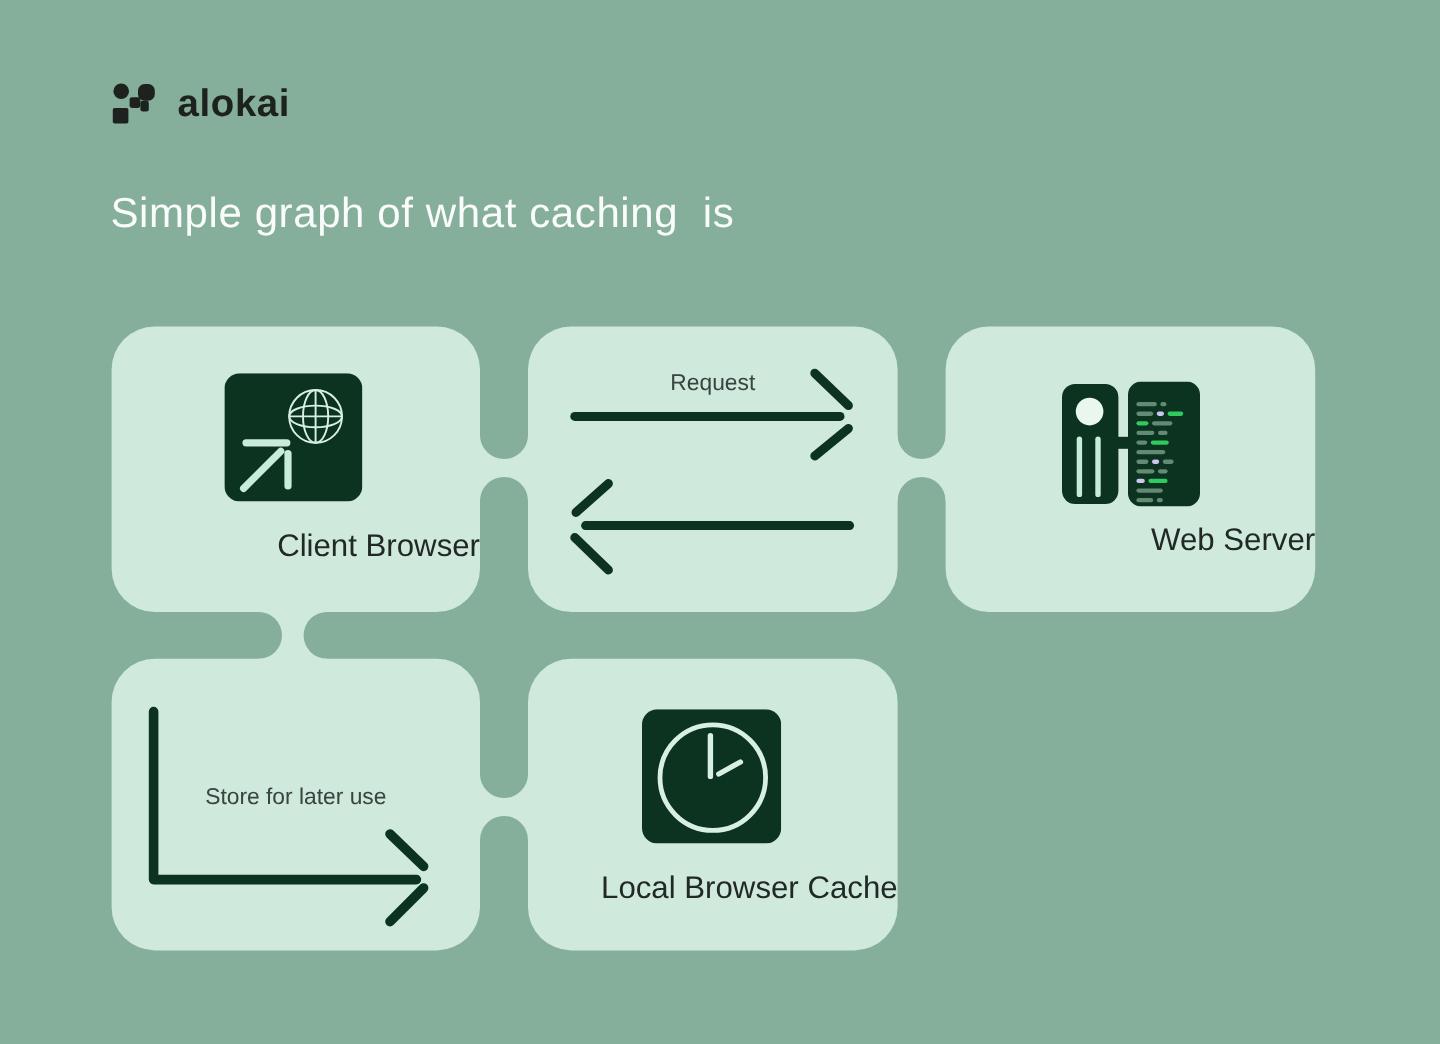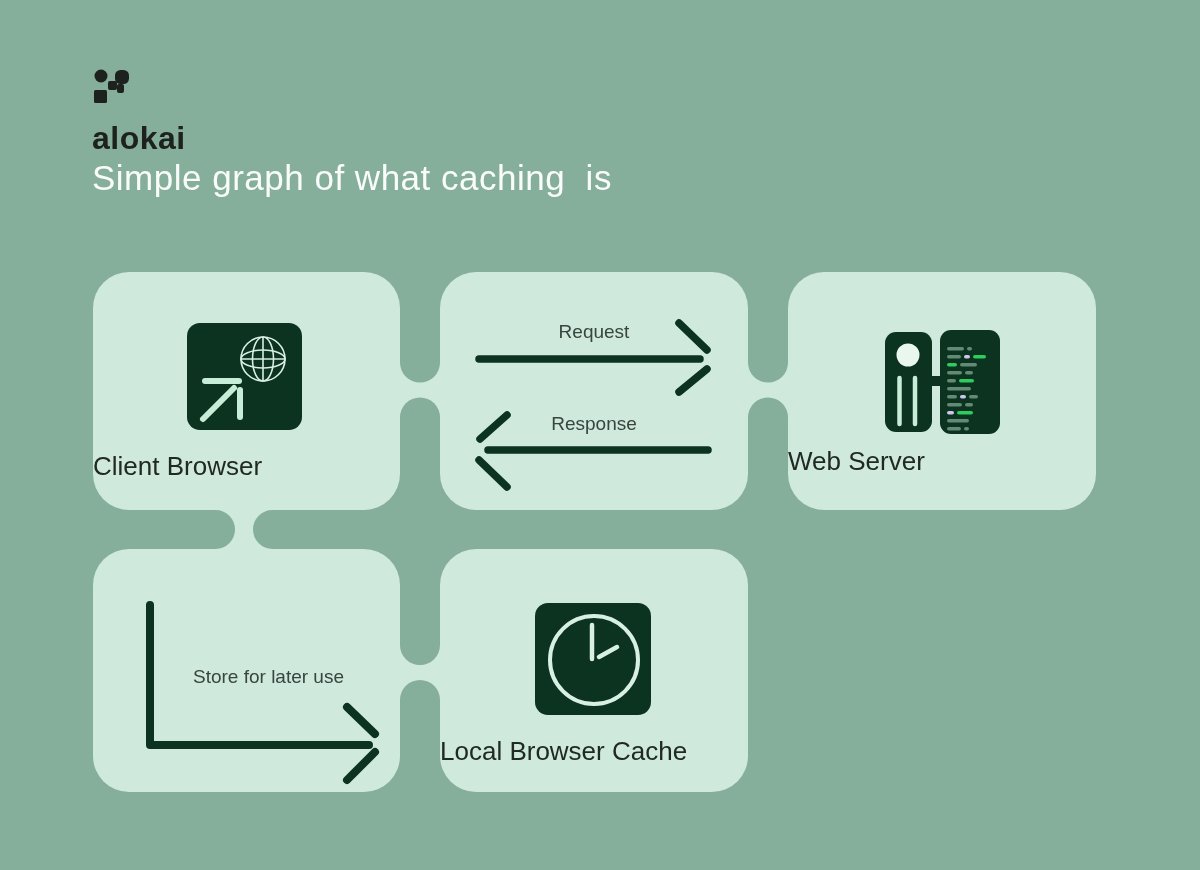--- a/index.html
+++ b/index.html
@@ -5,58 +5,58 @@
   html,body{margin:0;padding:0;}
   body{
     width:1200px;height:870px;overflow:hidden;
     background:var(--bg,#85ae9b);
     font-family:"Liberation Sans", sans-serif;
     position:relative;
   }
   #canvas{position:absolute;inset:0;}
 
   
-  .brand{position:absolute;left:92px;top:68px;display:flex;gap:16px;flex-direction:column;}
+  .brand{position:absolute;left:92px;top:68px;display:flex;align-items:center;gap:16px;}
   .brand-mark{width:40px;height:40px;display:block;}
   .brand-mark *{fill:var(--brand,#1d221f);}
   .brand-name{
     font-size:32px;font-weight:600;color:var(--brand,#1d221f);
     letter-spacing:.5px;line-height:1;transform:translateY(-2px);
   }
 
   
   .title{
     position:absolute;left:92px;top:158px;margin:0;
     font-size:35px;font-weight:400;color:var(--title,#f9fcfa);
     letter-spacing:.5px;white-space:pre;
   }
 
   
   .diagram-bg{position:absolute;left:0;top:0;width:1200px;height:870px;}
   .panel{fill:var(--card,#cfe9dc);}
 
   
-  .node{position:absolute;margin-top:12px;}
+  .node{position:absolute;}
   #node-client{left:93px;top:272px;width:307px;height:238px;}
   #node-transfer{left:440px;top:272px;width:308px;height:238px;}
   #node-server{left:788px;top:272px;width:308px;height:190px;}
-  #node-store{left:93px;top:549px;width:307px;height:243px;padding-left:44px;}
+  #node-store{left:93px;top:549px;width:307px;height:243px;}
   #node-cache{left:440px;top:549px;width:308px;height:243px;}
 
   .icon-tile{position:absolute;display:block;}
   #node-client .icon-tile{left:94px;top:39px;width:115px;height:107px;}
   #node-server .icon-tile{left:97px;top:46px;width:115px;height:104px;}
   #node-cache .icon-tile{left:95px;top:42px;width:116px;height:112px;}
 
   .tile-bg{fill:var(--dark,#0b331f);}
   .mint-stroke{stroke:var(--mint-soft,#c9ecd8);fill:none;stroke-linecap:round;}
   .globe-stroke{stroke:var(--mint-line,#d8efe3);fill:none;}
 
   .node-label{
-    position:absolute;left:0;width:100%;text-align:left;
+    position:absolute;left:0;width:100%;text-align:right;
     font-size:26px;font-weight:500;color:var(--ink,#212925);line-height:1.2;
   }
   #node-client .node-label{top:167px;}
   #node-server .node-label{top:162px;}
   #node-cache .node-label{top:175px;}
 
   .caption{
     position:absolute;left:0;width:100%;text-align:center;
     font-size:19px;font-weight:500;color:var(--muted,#384540);line-height:1;
   }
@@ -115,21 +115,20 @@
         <line x1="18" y1="58" x2="52" y2="58"></line>
         <line x1="16" y1="96" x2="47" y2="65"></line>
         <line x1="53" y1="67" x2="53" y2="94"></line>
       </g>
     </svg>
     <div class="node-label">Client Browser</div>
   </section>
 
   <section class="node" id="node-transfer">
     <div class="caption caption-request">Request</div>
-    <div class="caption caption-response">Response</div>
     <svg class="arrows" viewBox="0 0 308 238" aria-hidden="true">
       <g class="dark-stroke" stroke-width="7.5">
         <line x1="39" y1="75" x2="260" y2="75"></line>
         <line x1="239" y1="39" x2="267" y2="66"></line>
         <line x1="267" y1="85" x2="239" y2="108"></line>
       </g>
       <g class="dark-stroke" stroke-width="7.5">
         <line x1="268" y1="166" x2="48" y2="166"></line>
         <line x1="67" y1="131" x2="40" y2="155"></line>
         <line x1="39" y1="176" x2="67" y2="203"></line>

